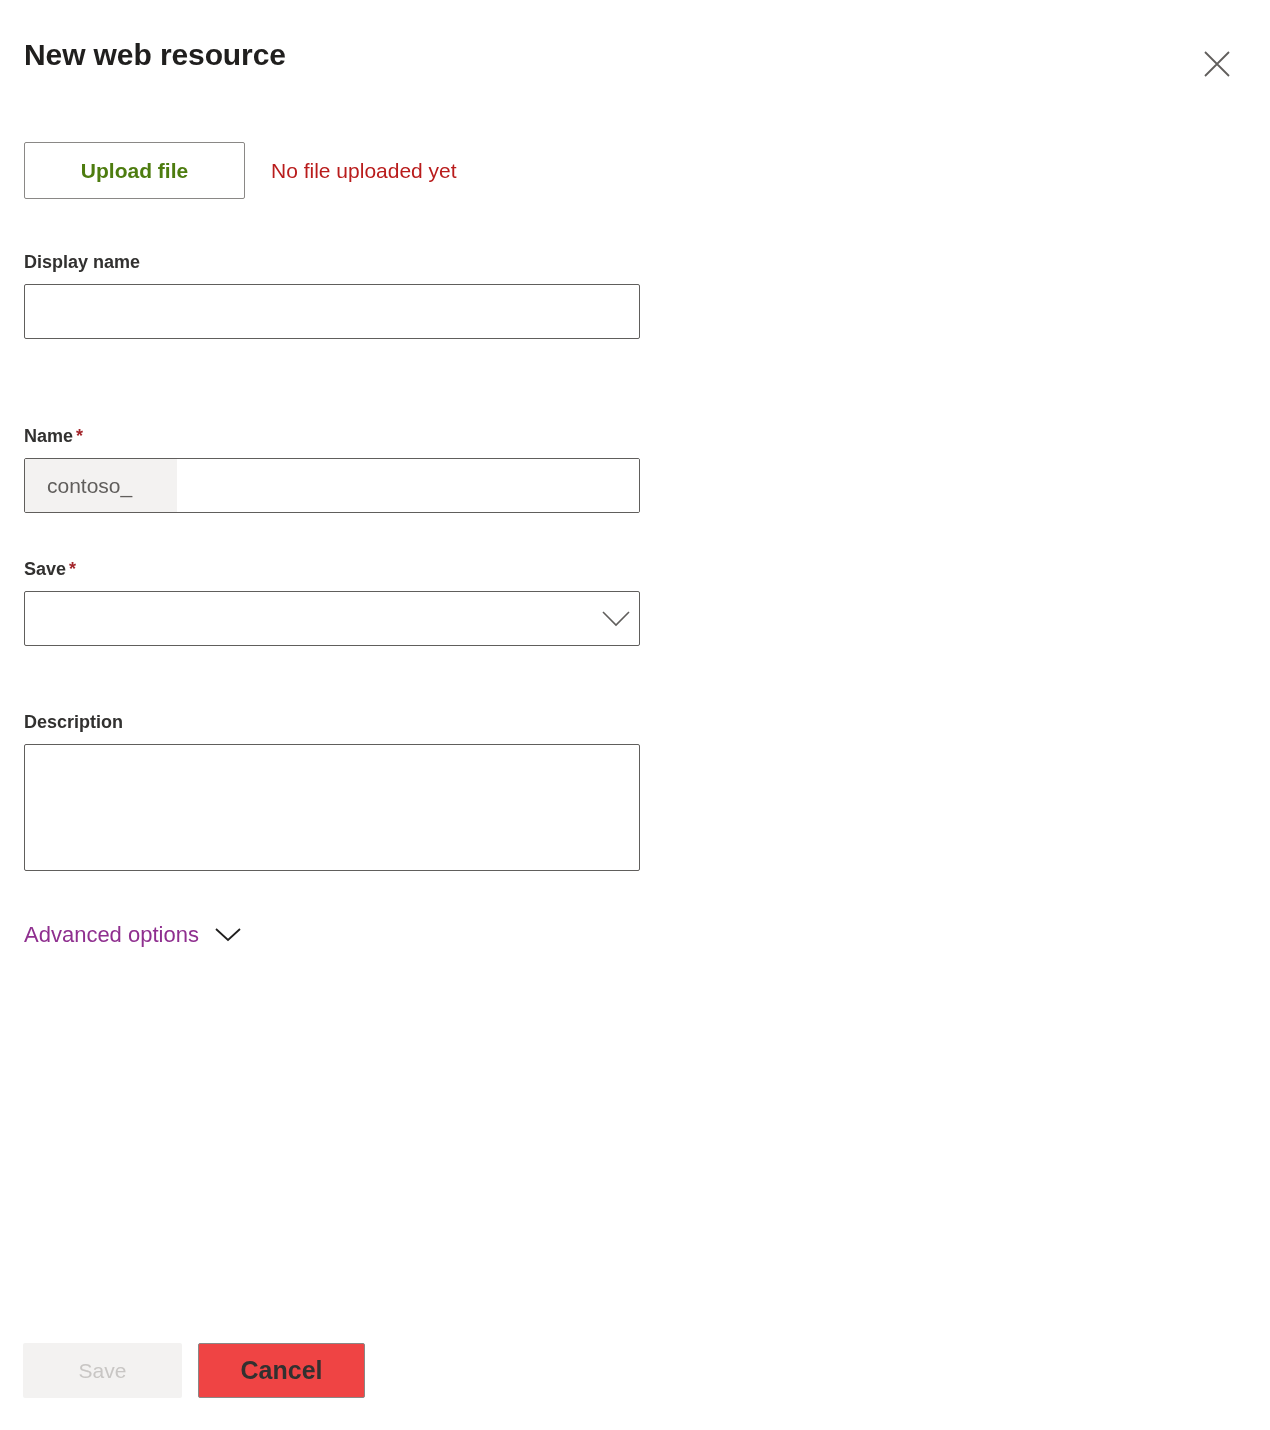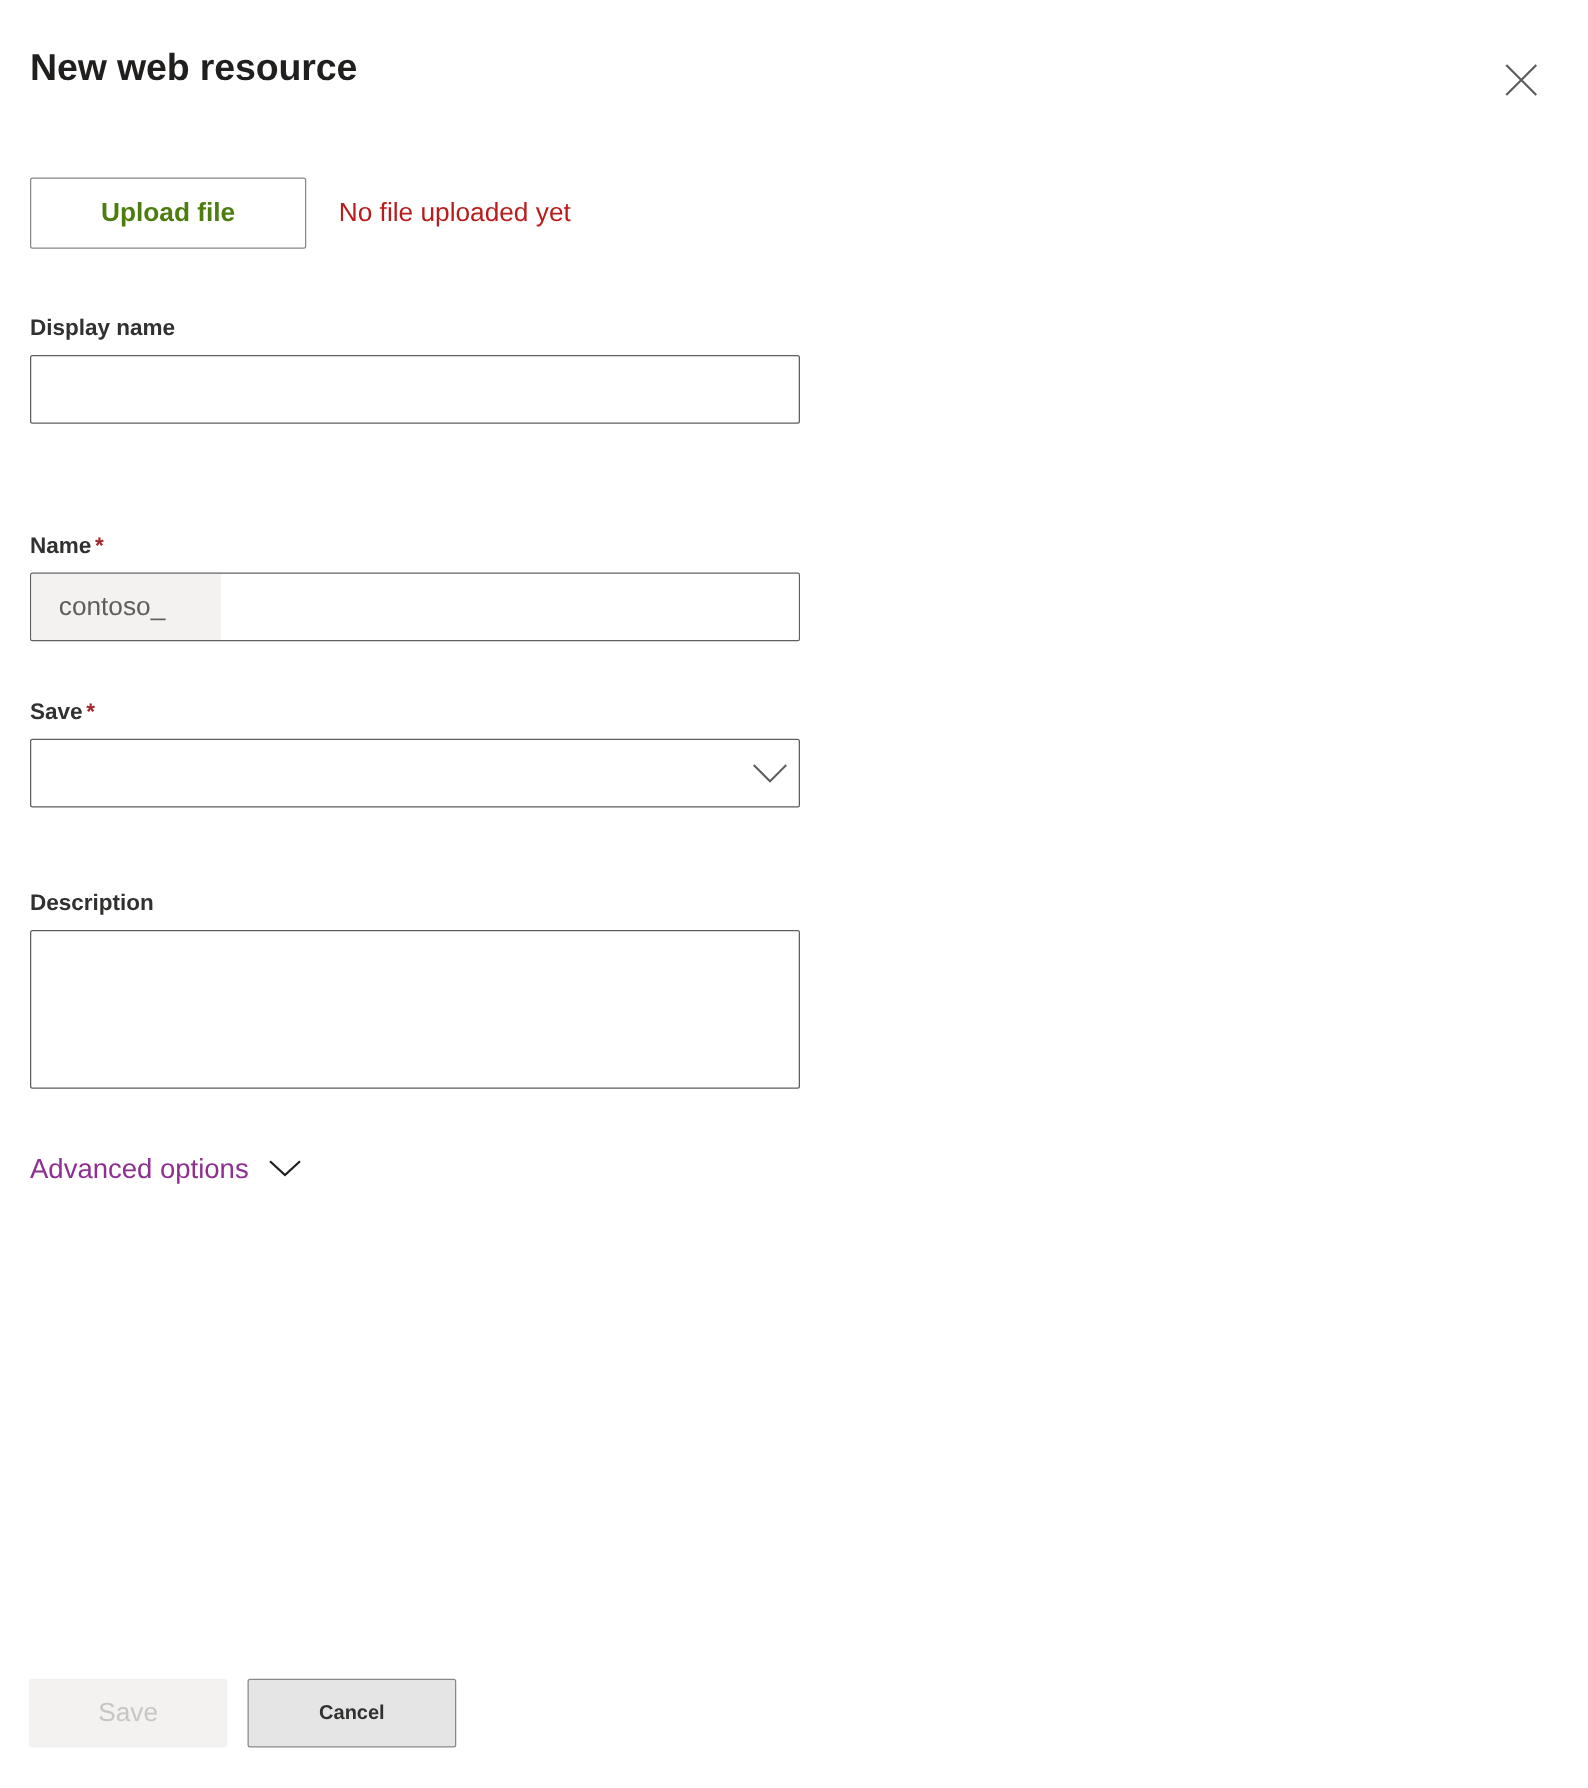--- a/index.html
+++ b/index.html
@@ -236,25 +236,25 @@
     font-size: 21px;
     font-weight: 400;
     color: #c8c6c4;
     cursor: default;
     padding: 0;
   }
   .btn-secondary {
     width: 167px;
     height: 55px;
     margin-left: 16px;
-    background: #e5e5e5;
+    background: #ef4444;
     border: 1px solid #8a8886;
     border-radius: 2px;
     font-family: "Liberation Sans", sans-serif;
-    font-size: 16px;
+    font-size: 25px;
     font-weight: 600;
     color: #323130;
     cursor: pointer;
     padding: 0;
   }
 </style>
 </head>
 <body>
 
 <div class="panel-header">

